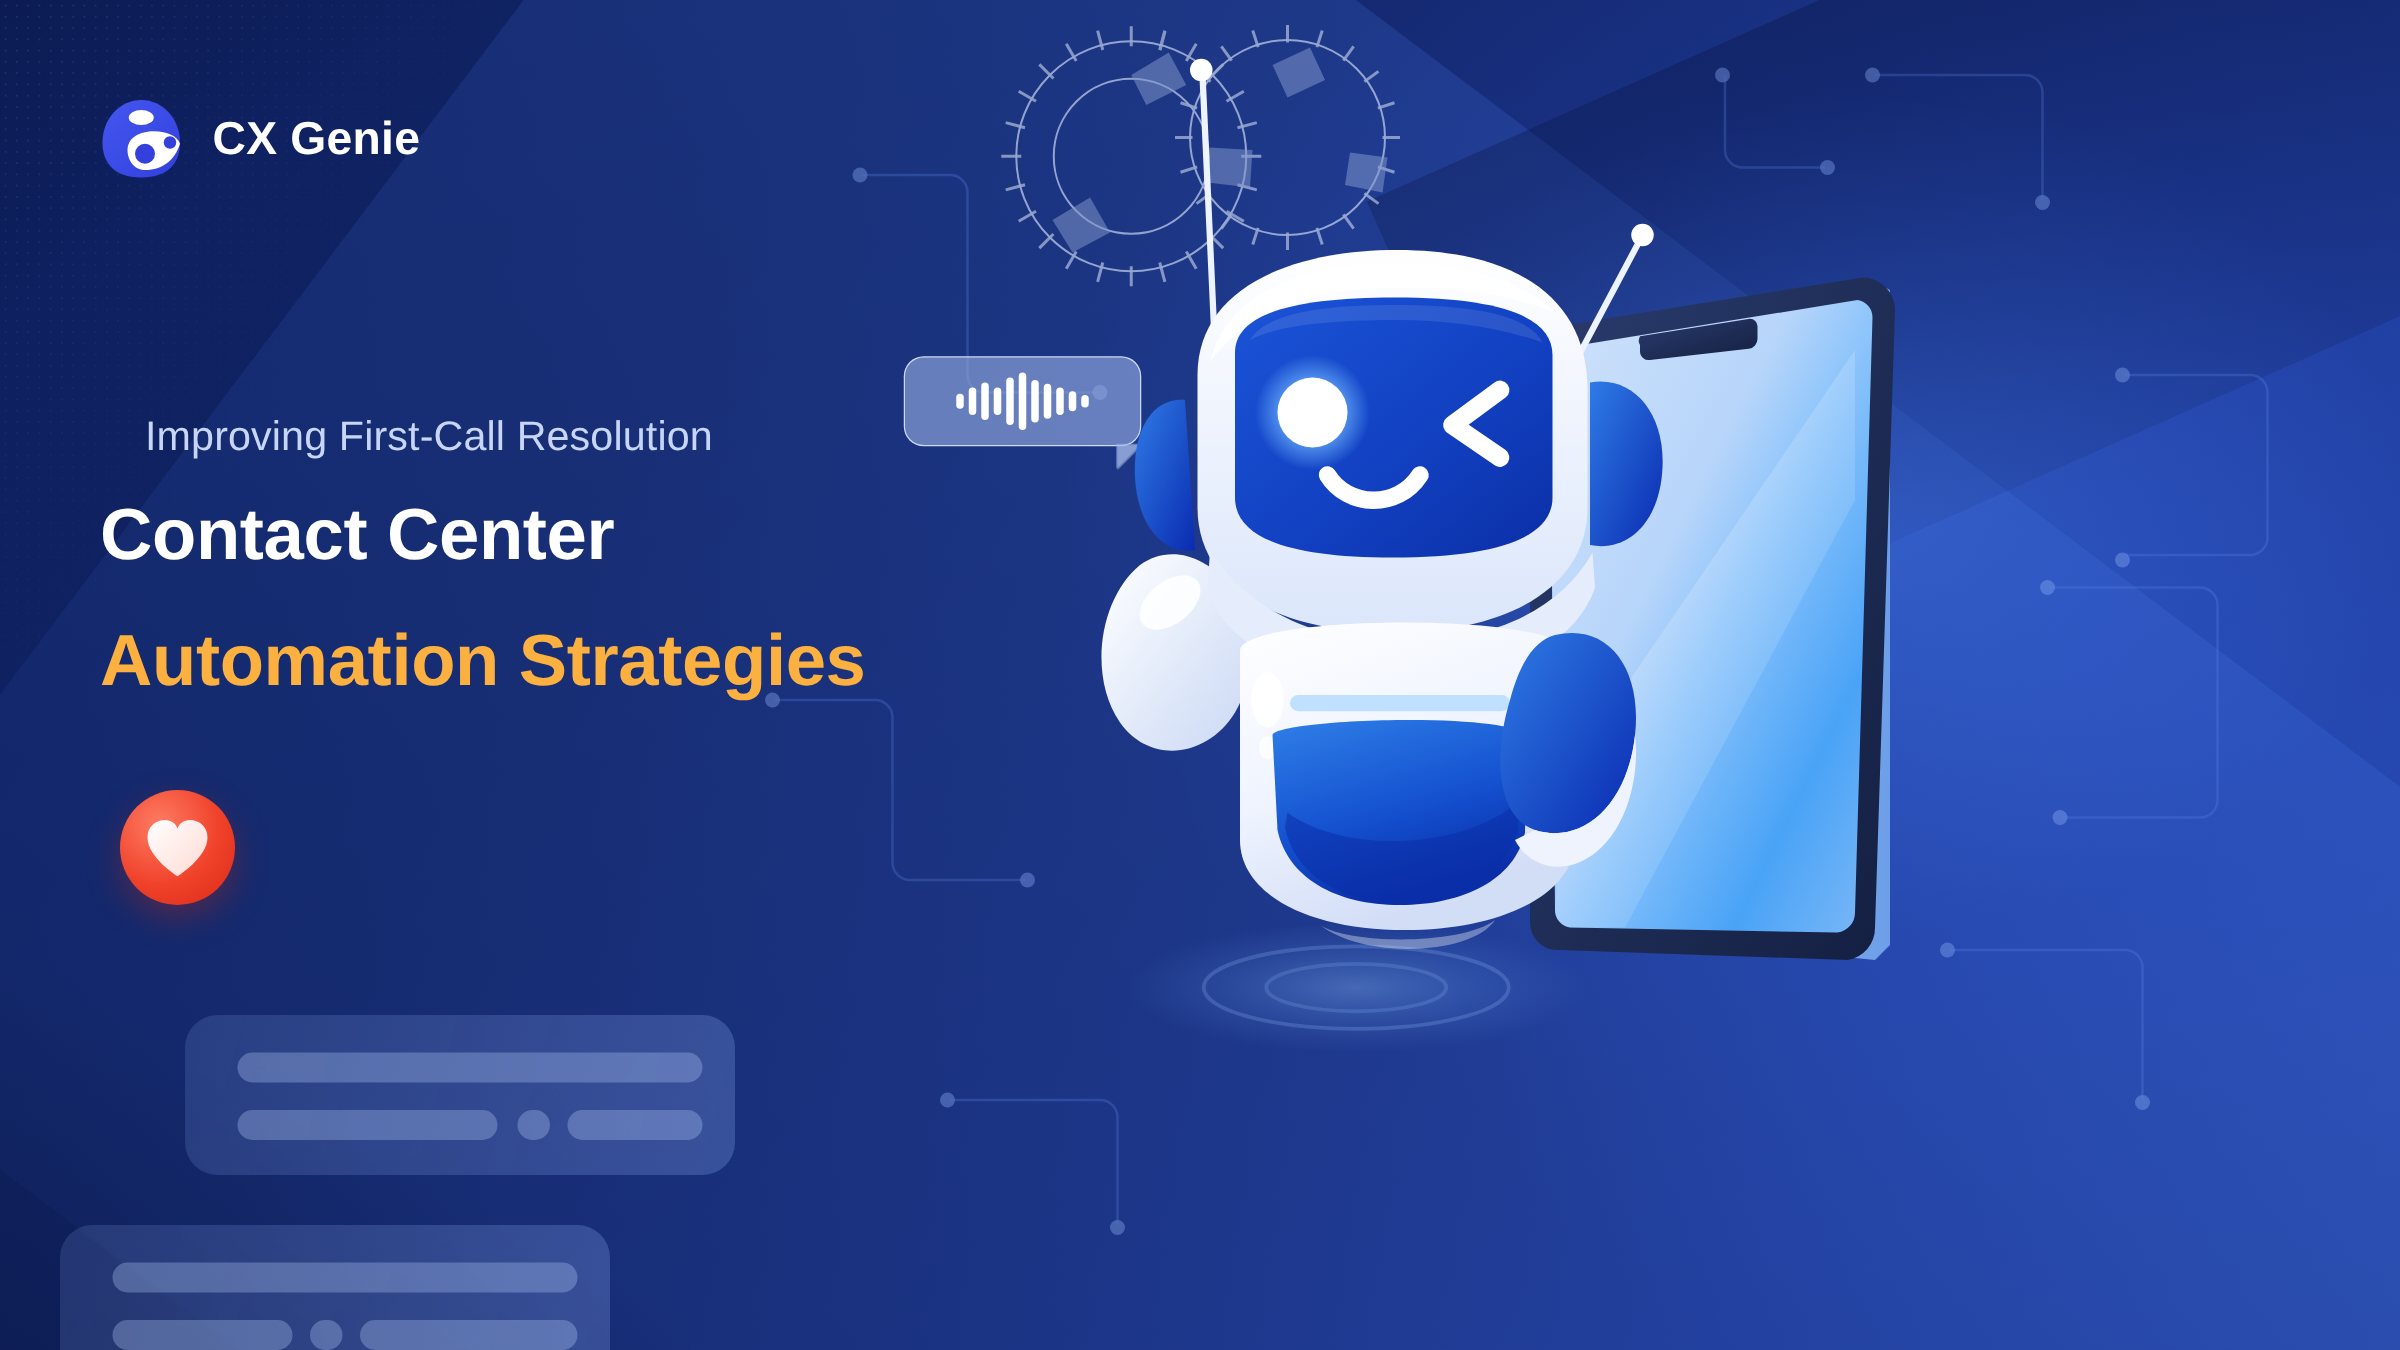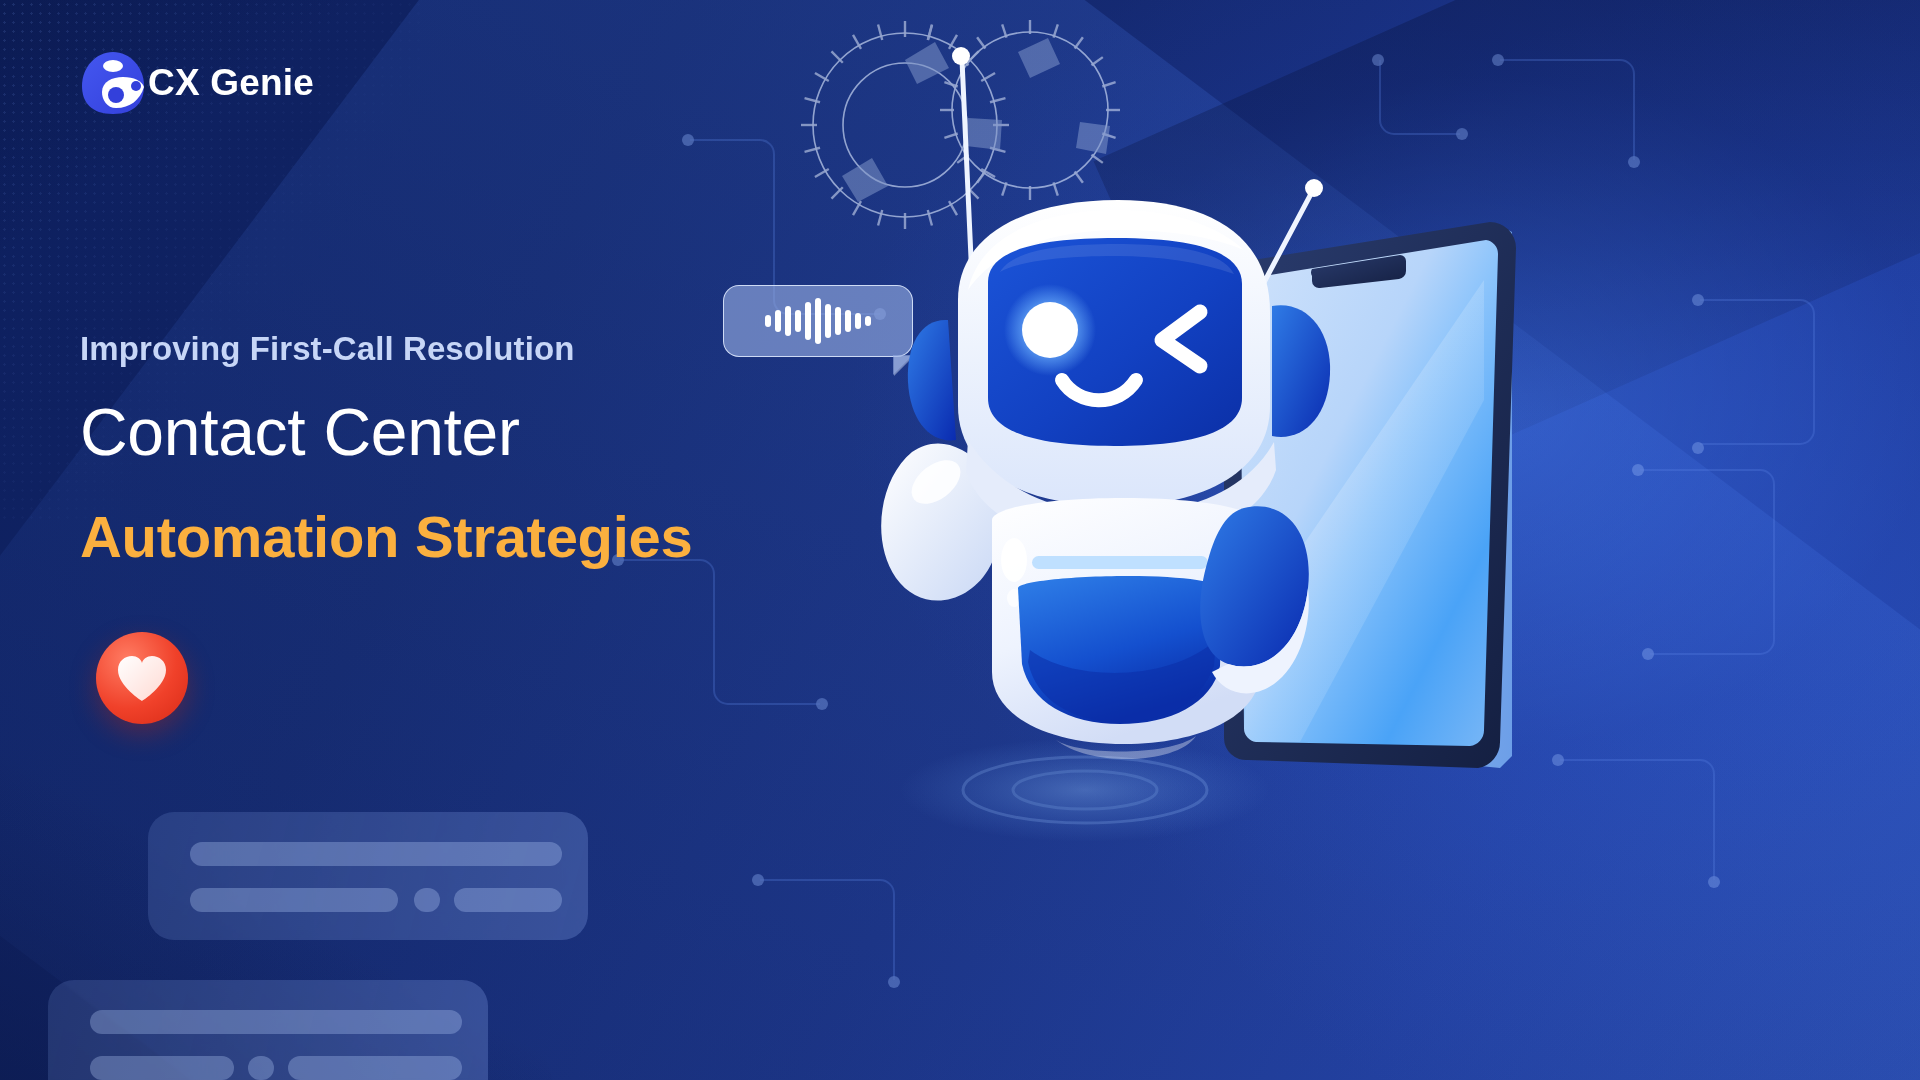--- a/index.html
+++ b/index.html
@@ -46,31 +46,32 @@
     background-image:radial-gradient(rgba(130,165,255,.16) 1px, transparent 1.2px);
     background-size:9px 9px; pointer-events:none;
     -webkit-mask-image:linear-gradient(125deg, rgba(0,0,0,.9), rgba(0,0,0,0) 65%);
             mask-image:linear-gradient(125deg, rgba(0,0,0,.9), rgba(0,0,0,0) 65%);
   }
 
   
   .circuit{ position:absolute; inset:0; pointer-events:none; opacity:.5; }
 
   
-  .logo-row{ position:absolute; left:78px; top:48px; display:flex; align-items:center; }
+  .logo-row{ position:absolute; left:78px; top:76px; display:flex; align-items:center; gap:22px; }
   .logo-mark{ width:70px; height:70px; position:relative; }
   .logo-text{ color:#ffffff; font-size:37px; font-weight:700; letter-spacing:.2px; }
 
   
   .headline{ position:absolute; left:80px; top:330px; }
   .eyebrow{
-    color:#c7d6f7; font-size:33px; font-weight:700; letter-spacing:.1px;
+    color:#c7d6f7; font-size:33px; font-weight:400; letter-spacing:.1px;
     margin-bottom:30px;
-  }
-  .title-1{ color:#ffffff; font-size:66px; font-weight:400; line-height:1.05; letter-spacing:-.3px;}
+    margin-left:36px;
+  }
+  .title-1{ color:#ffffff; font-size:58px; font-weight:700; line-height:1.05; letter-spacing:-.3px;}
   .title-2{ color:#fbb03f; font-size:58px; font-weight:700; line-height:1.05; letter-spacing:-.3px; margin-top:40px;}
 
   
   .chat-card{
     position:absolute; border-radius:26px;
     background:linear-gradient(105deg, rgba(150,180,250,.16), rgba(150,180,250,.26));
     backdrop-filter:blur(1px);
   }
   .chat-card.one{ left:148px; top:812px; width:440px; height:128px; }
   .chat-card.two{ left:48px; top:980px; width:440px; height:128px; }

